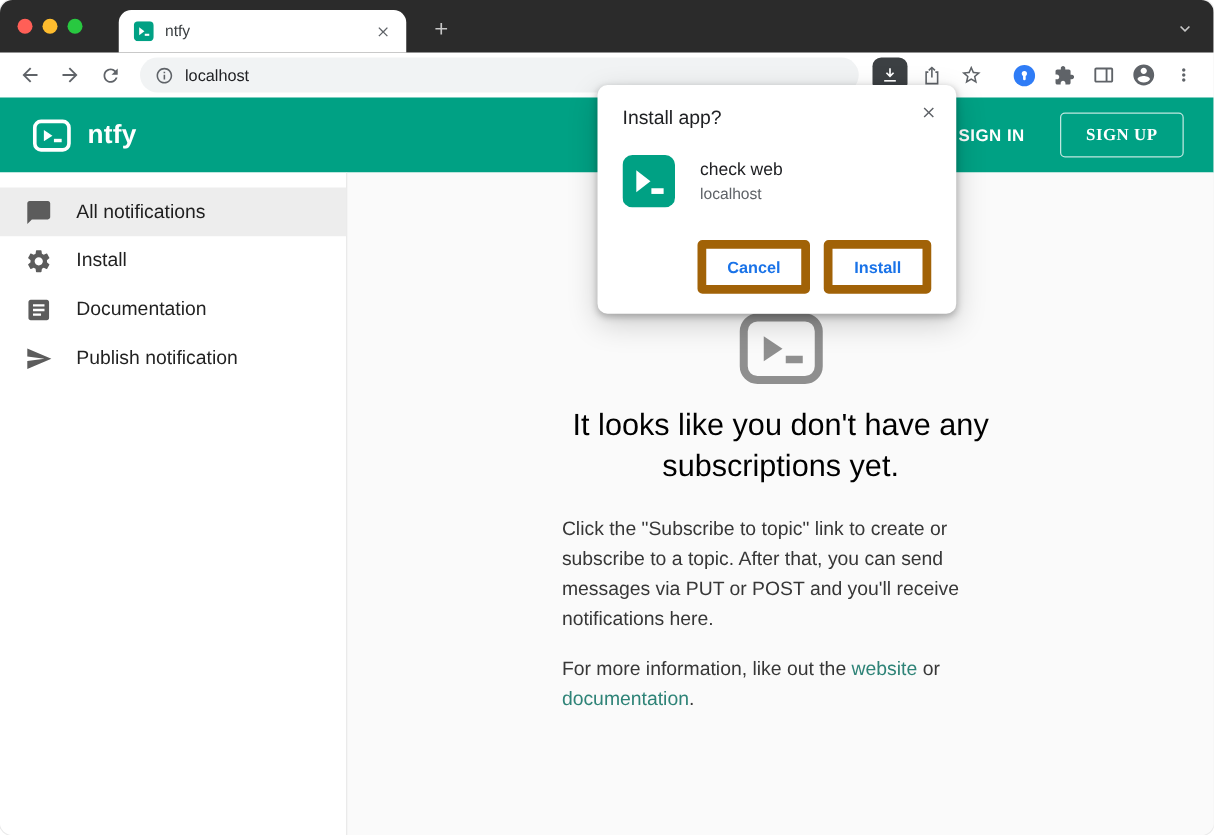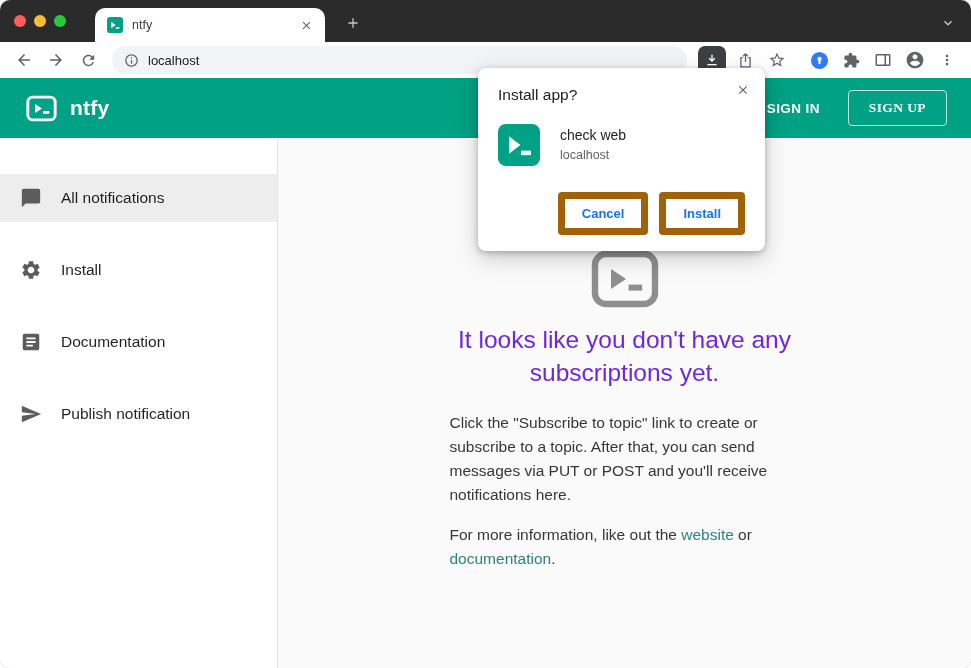--- a/index.html
+++ b/index.html
@@ -150,40 +150,39 @@
 
   
   .content { display:flex; height:530px; }
   .sidebar {
     width:278px; flex:0 0 278px;
     background:#ffffff;
     border-right:1px solid #e4e4e4;
     padding-top:12px;
   }
   .side-item {
-    height:48px;
+    height:39px;
     display:flex; align-items:center;
     padding-left:19px;
     cursor:pointer;
-    margin-top:24px;
   }
   .side-item.selected { background:#ededed; }
   .side-icon { width:24px; height:24px; flex:0 0 24px; display:flex; align-items:center; justify-content:center; }
   .side-label { margin-left:18px; font-size:15.5px; color:rgba(0,0,0,.87); }
 
   .main {
     flex:1; background:#fafafa;
     display:flex; flex-direction:column; align-items:center;
     padding-top:112px;
   }
   .empty-icon { margin-bottom:12px; }
   .empty-heading {
     width:400px; text-align:center;
     font-size:24.5px; font-weight:normal;
-    color:#6d28d9; line-height:1.33;
+    color:#000000; line-height:1.33;
     margin-bottom:22px;
   }
   .empty-text { width:350px; }
   .empty-text p {
     font-size:15.5px; color:#373737; line-height:24px;
     margin-bottom:16px;
   }
   .empty-text a { color:#2e8377; cursor:pointer; }
 </style>
 </head>

